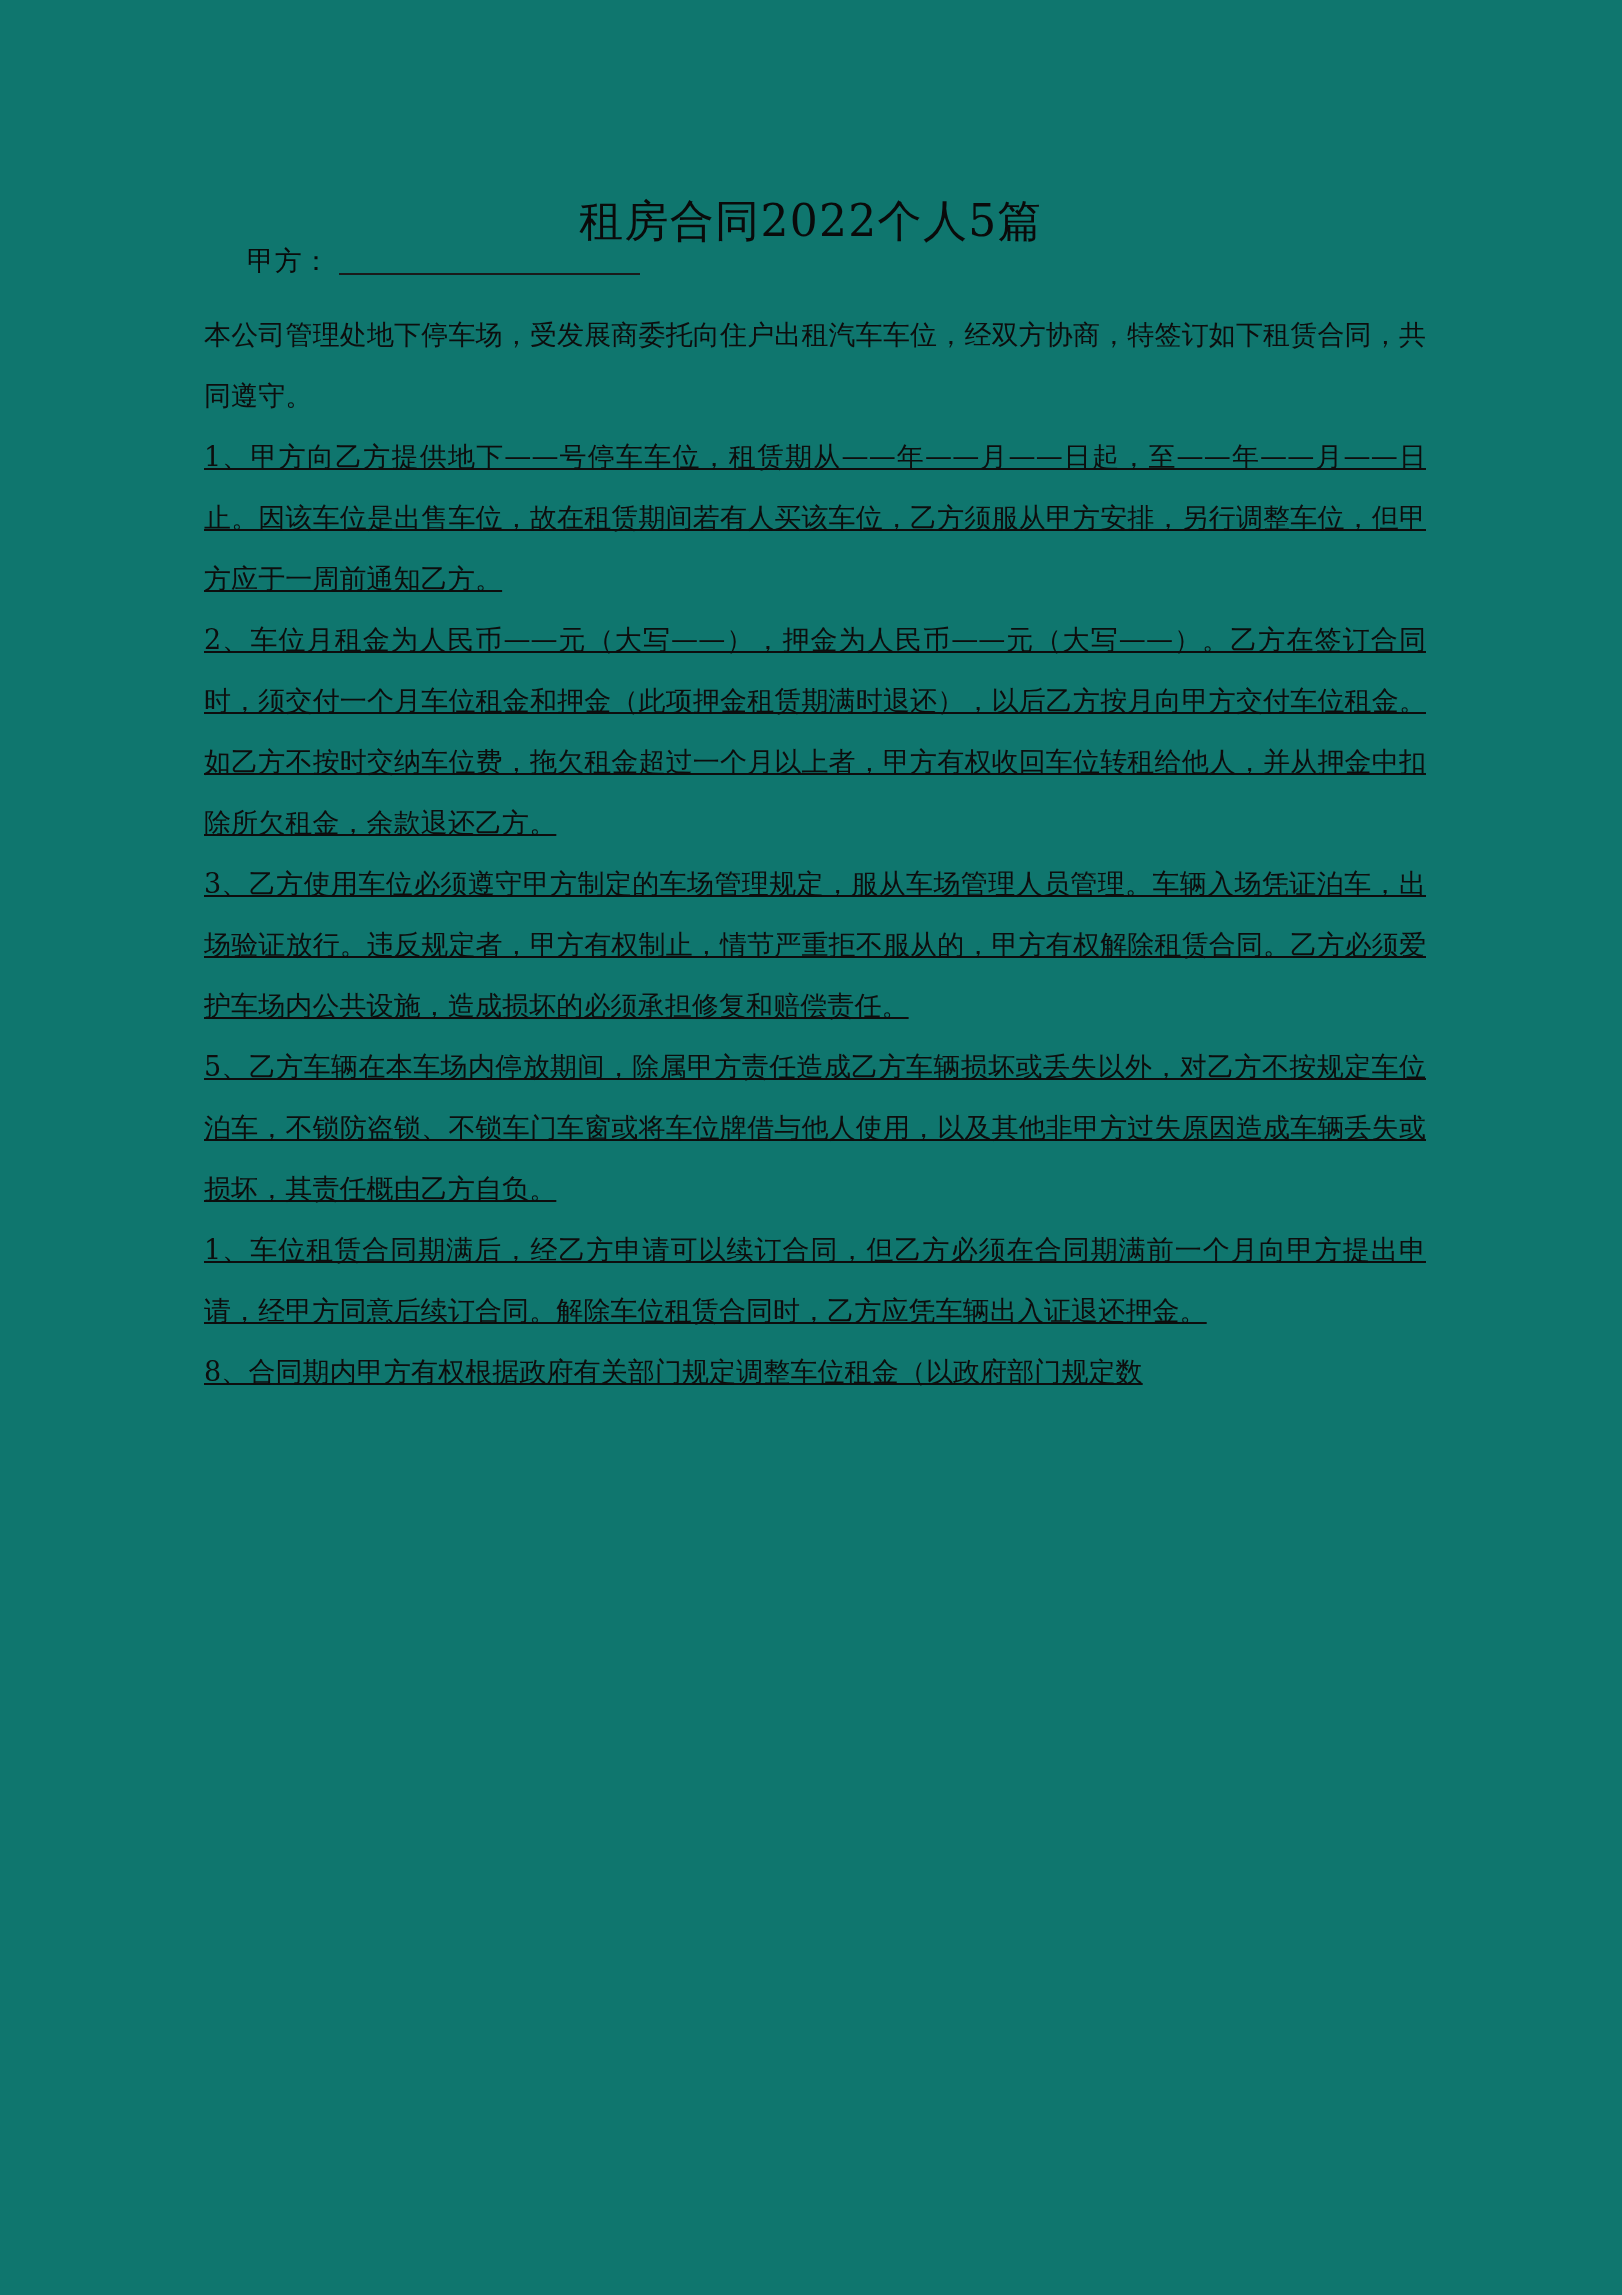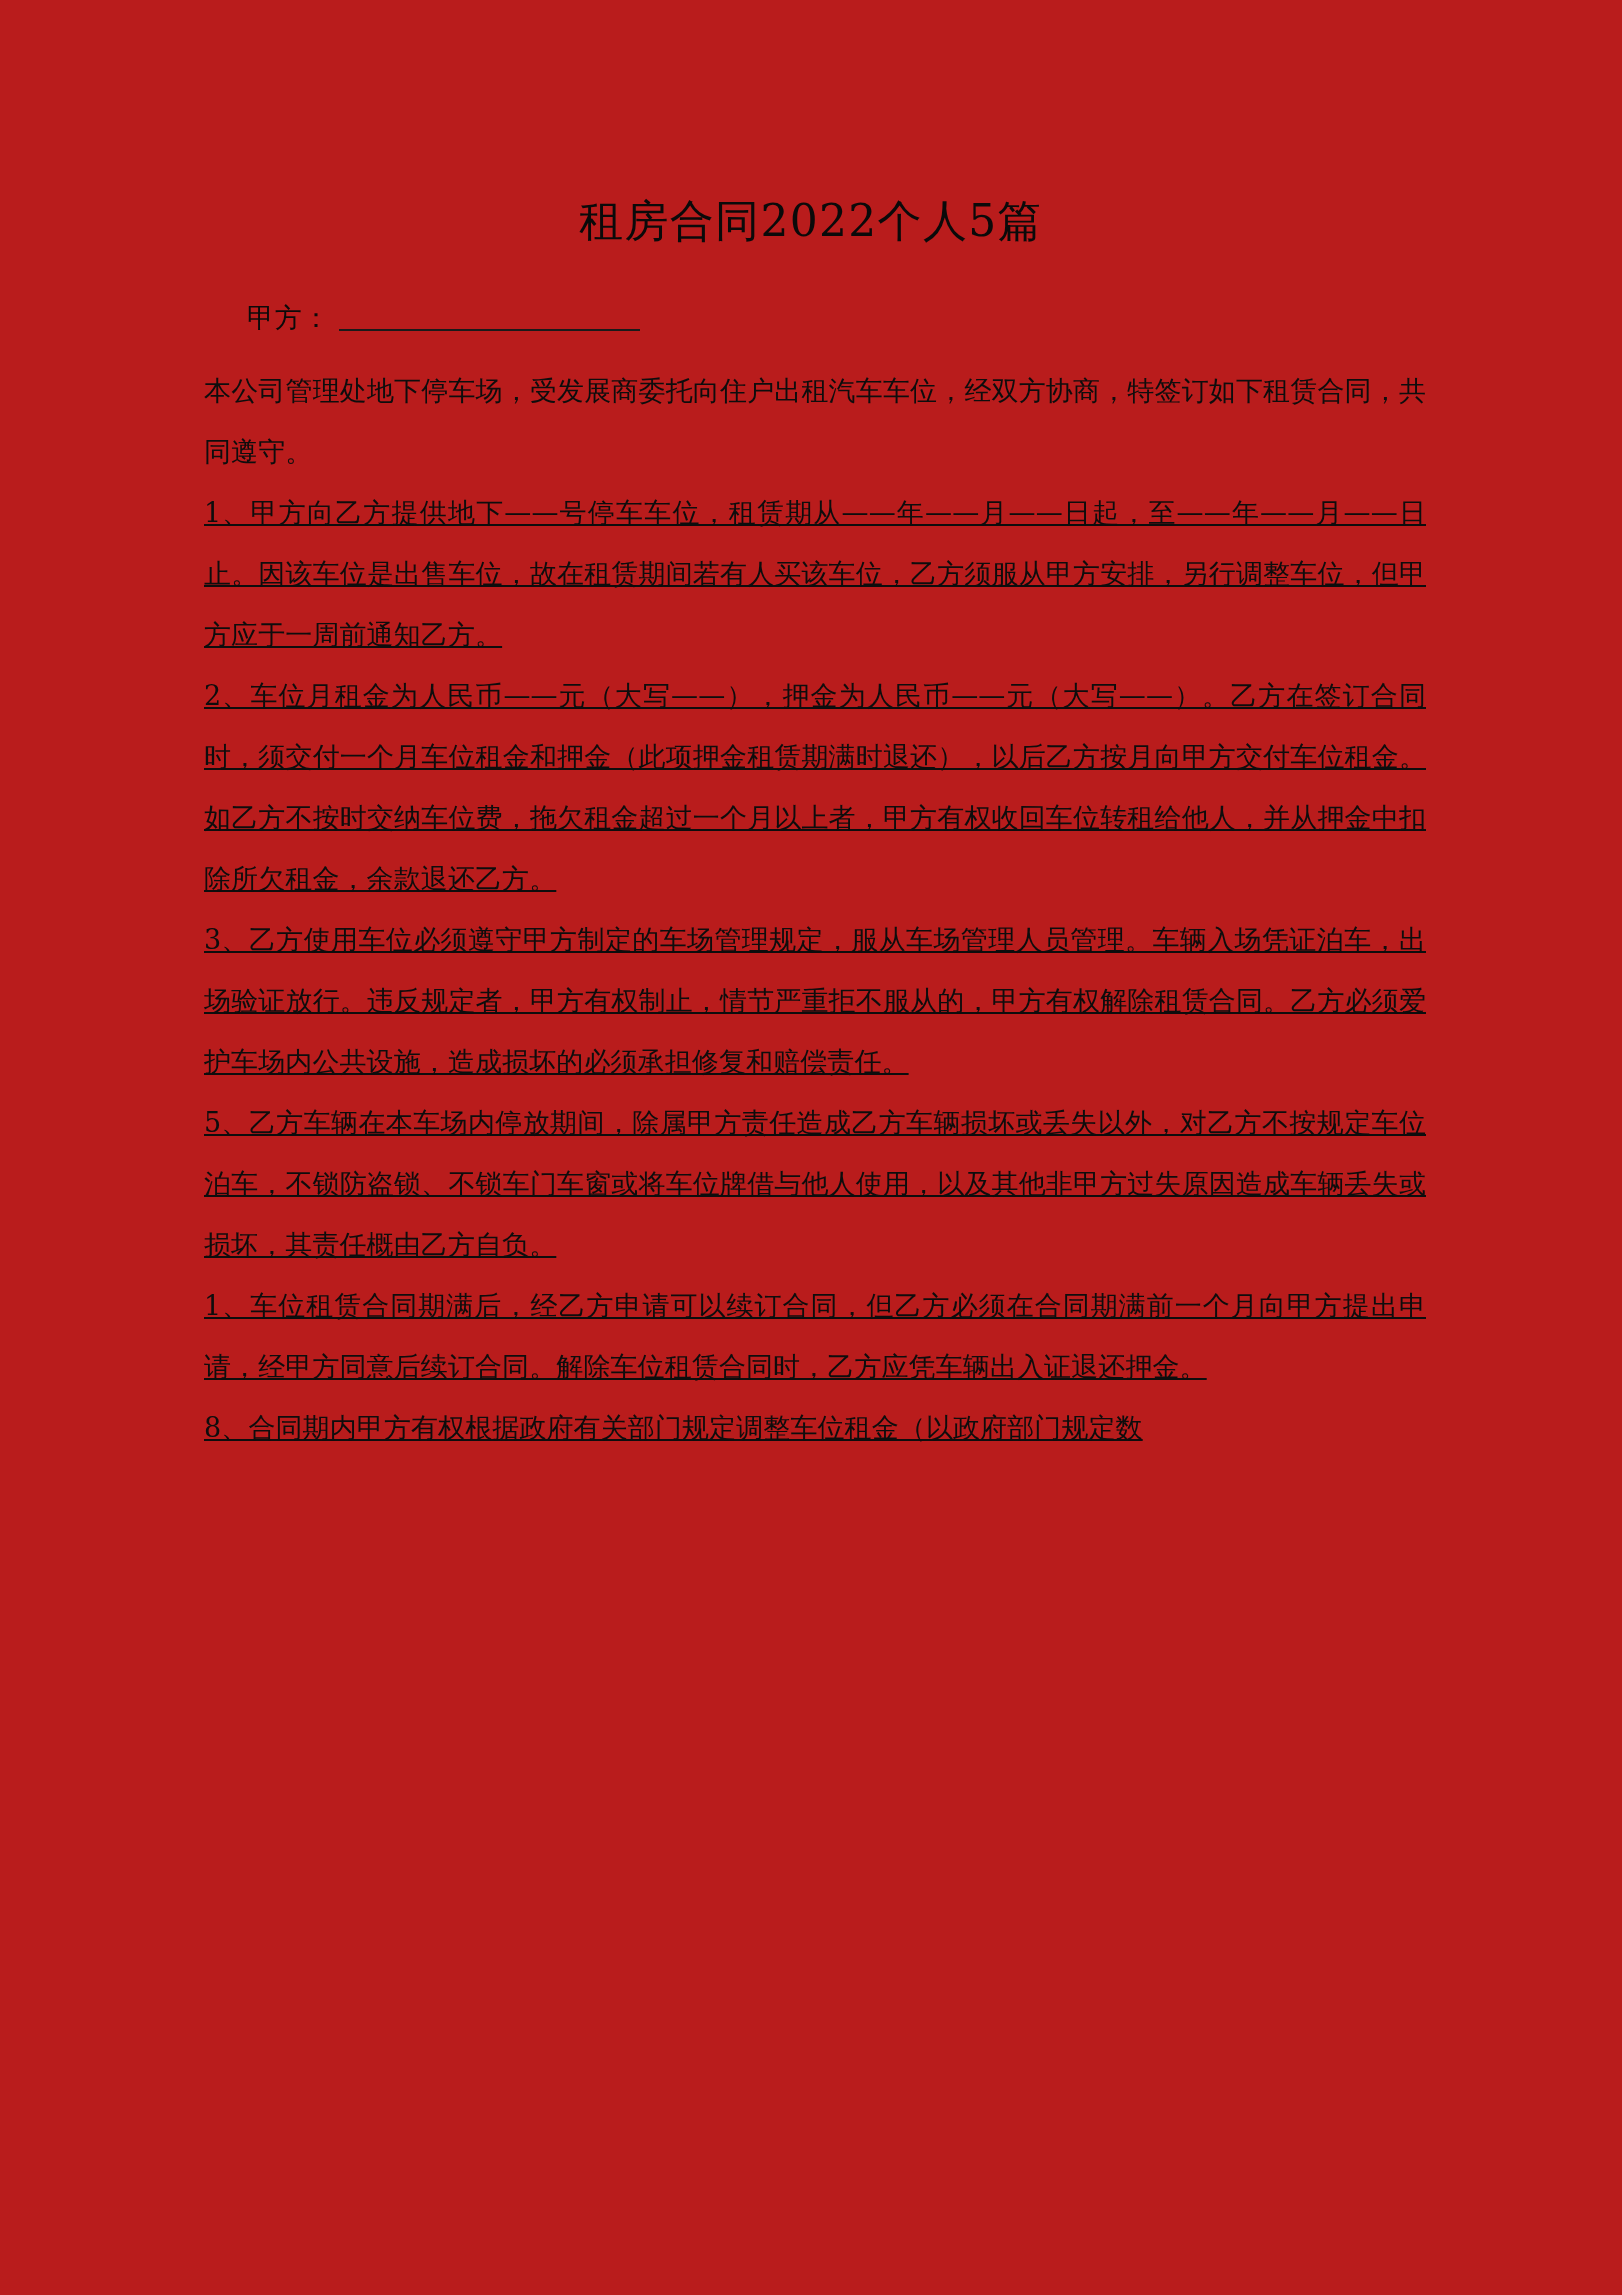--- a/index.html
+++ b/index.html
@@ -12,21 +12,21 @@
     width: 1623px;
     height: 2295px;
     font-family: "DejaVu Serif", "Liberation Serif", serif;
     color: #000000;
     overflow: hidden;
   }
   .page {
     position: relative;
     width: 1623px;
     height: 2295px;
-    background: #b91c1c;
+    background: #0f766e;
     box-sizing: border-box;
     padding: 0;
   }
   .content {
     position: absolute;
     left: 196px;
     top: 0;
     width: 1230px;
   }
   .doc-title {
@@ -34,22 +34,22 @@
     font-family: "DejaVu Serif", "Liberation Serif", serif;
     font-size: 44px;
     font-weight: 400;
     letter-spacing: 1.3px;
     line-height: 1.2;
     margin: 0;
     padding-top: 195px;
     color: #0a0a0a;
   }
   .party-block {
-    margin-top: 56px;
     padding-left: 51px;
+    font-family: Liberation Serif, serif;
   }
   .party-line {
     display: flex;
     align-items: flex-end;
     font-size: 27px;
     line-height: 1.0;
     margin-bottom: 29px;
     color: #0a0a0a;
   }
   .party-label {

